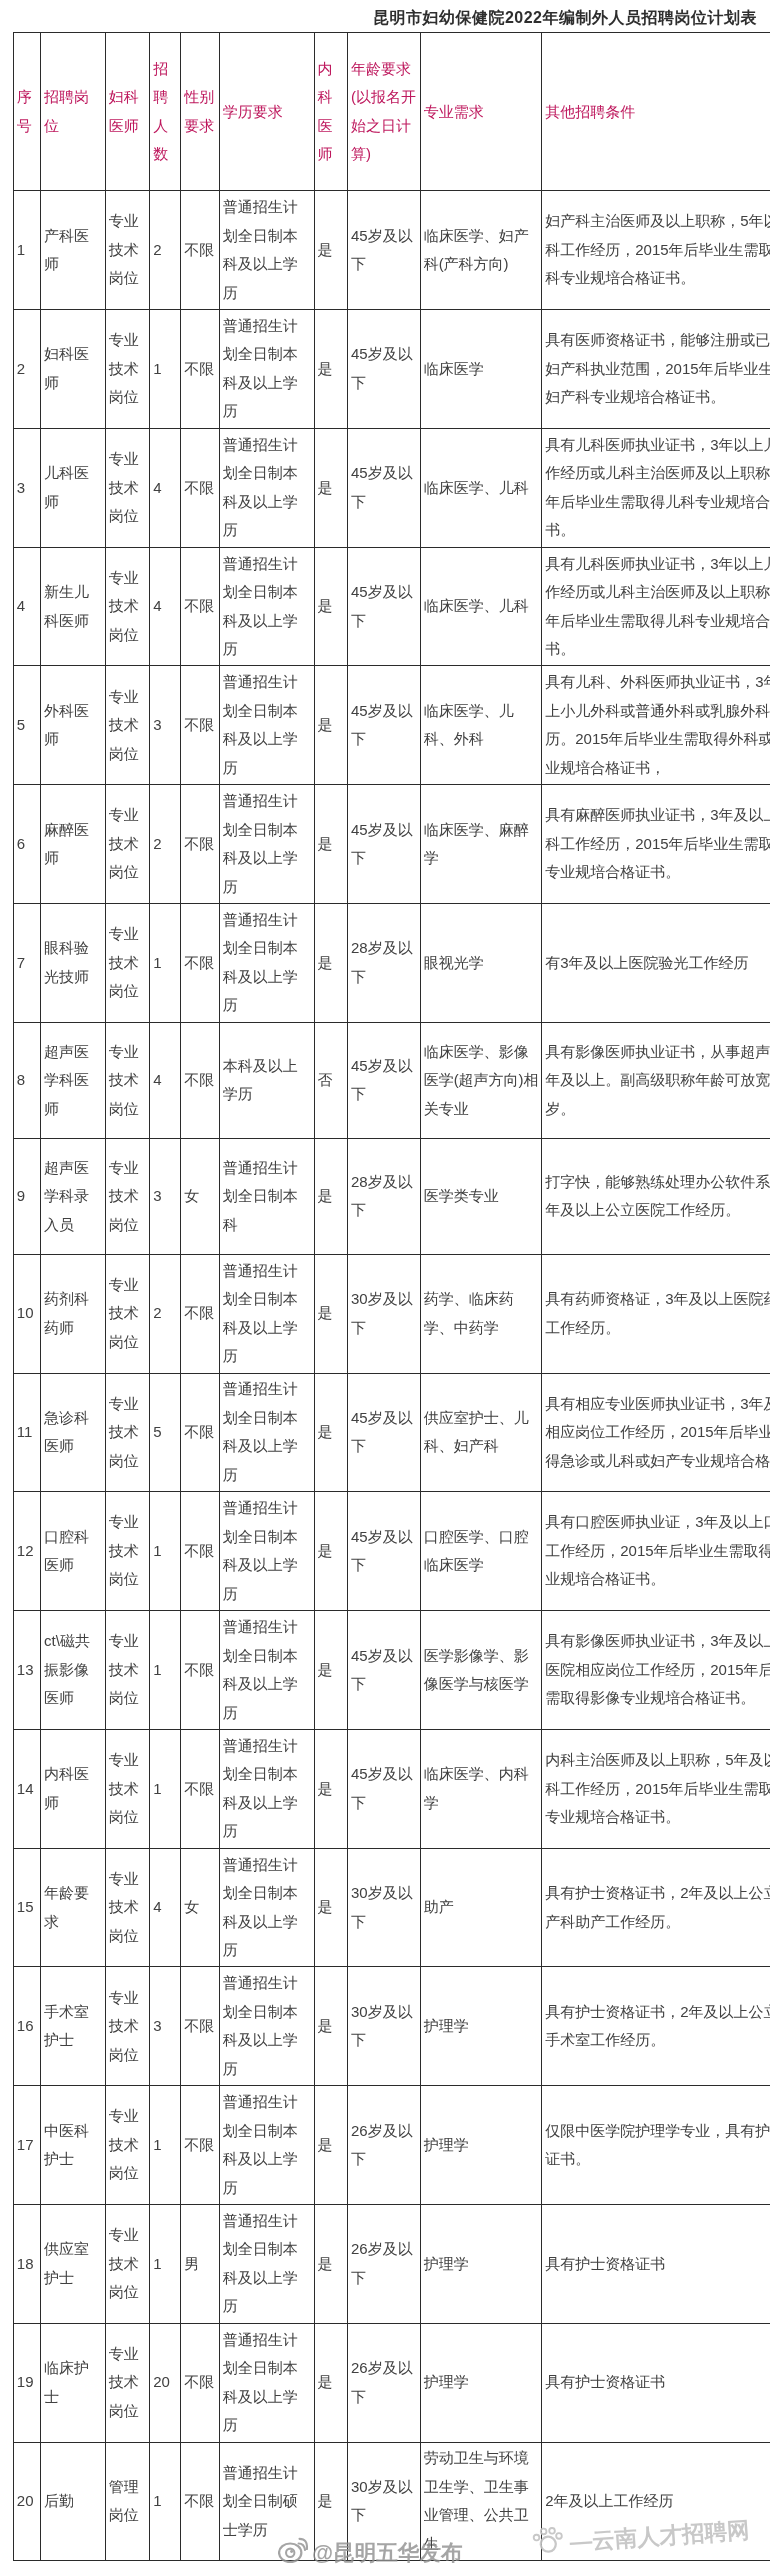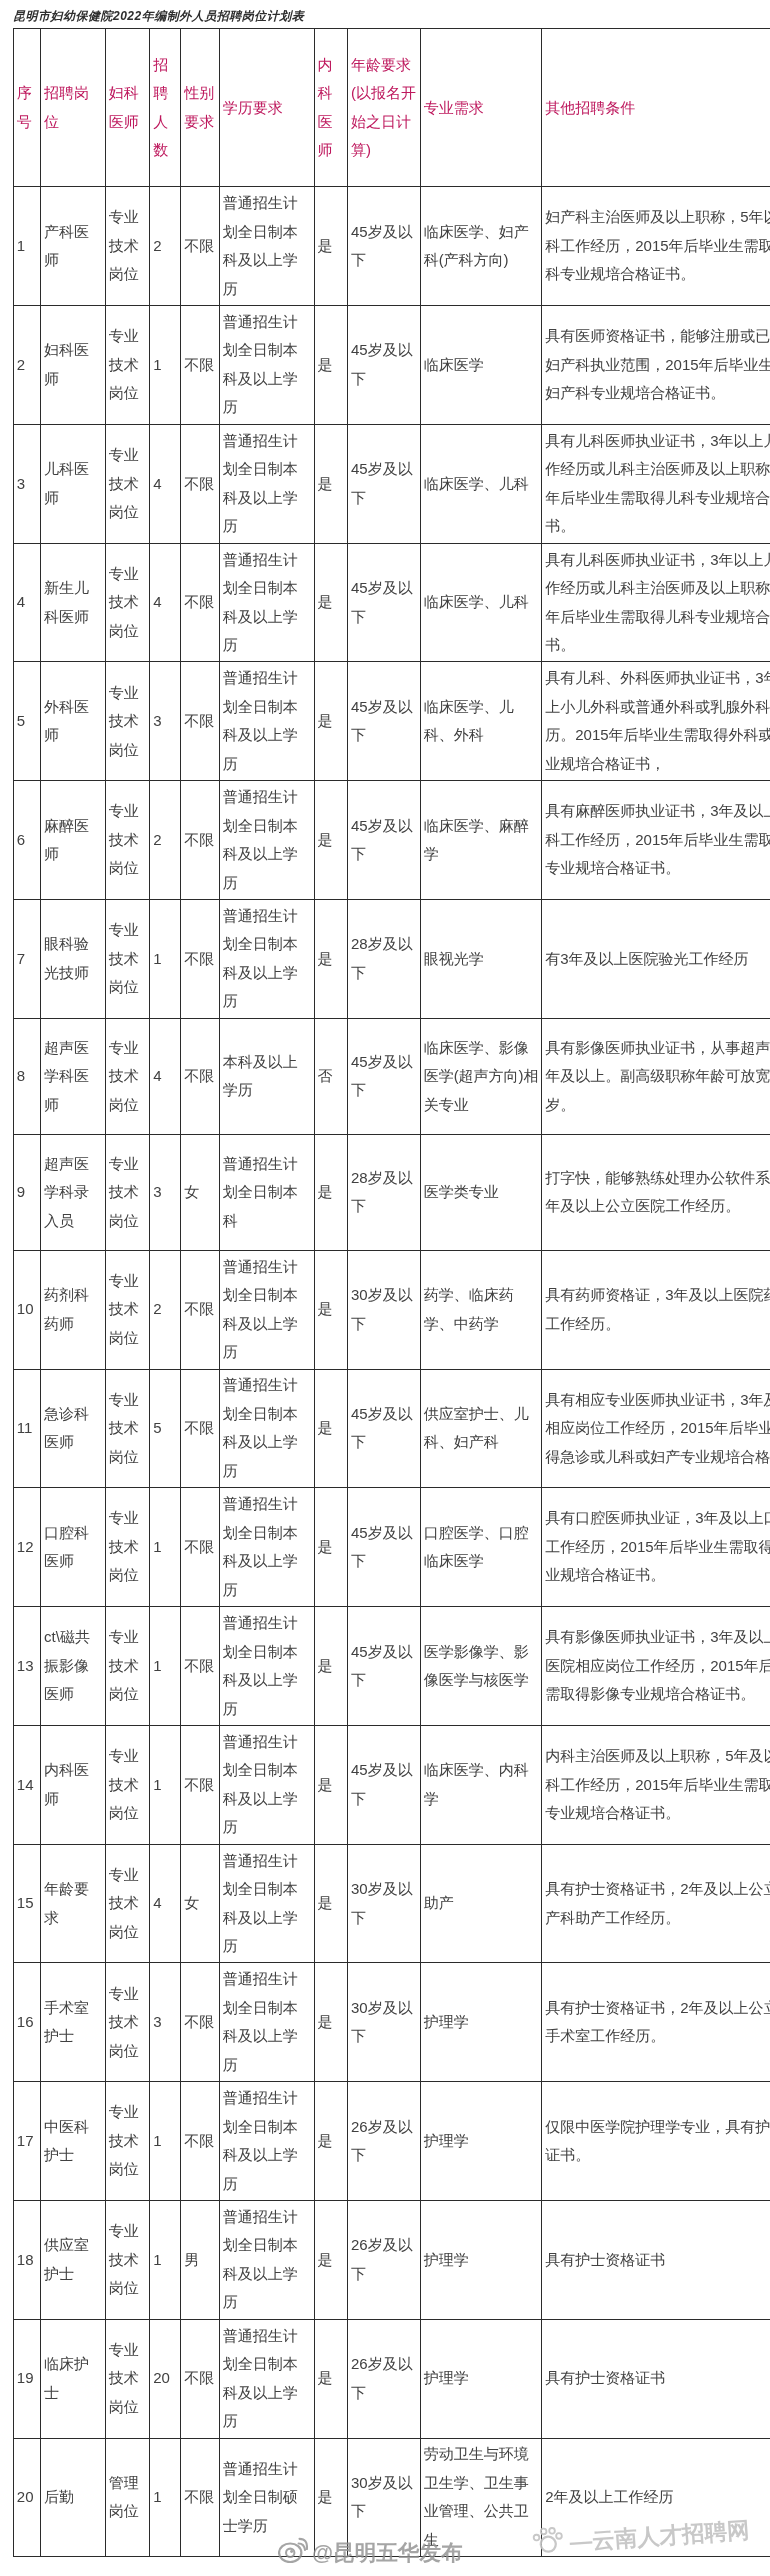--- a/index.html
+++ b/index.html
@@ -1,17 +1,17 @@
 <!DOCTYPE html>
 <html style="font-size:15px"><head>
 <meta charset="utf-8">
 <style>
   html,body{margin:0;padding:0;background:#fbfbfb;font-family:"Liberation Sans","DejaVu Sans",sans-serif;}
   .page{position:relative;width:770px;height:2576px;margin:0 auto;background:#ffffff;overflow:hidden;}
-  .page-title{width:744px;margin:7.5px 0 3.8px 13px;text-align:left;font-size:12px;font-weight:bold;color:#2e2e2e;letter-spacing:0.5px;font-style:italic;}
+  .page-title{width:744px;margin:7.5px 0 3.8px 13px;text-align:right;font-size:16px;font-weight:bold;color:#2e2e2e;letter-spacing:0.5px;}
   table.plan{table-layout:fixed;border-collapse:collapse;width:744px;margin-left:13px;}
   table.plan th,table.plan td{
     border:1.9px solid #2b2b2b;
     font-size:15px;color:#414141;font-weight:normal;
     text-align:left;vertical-align:middle;
     padding:1.9px 2.8px;line-height:1.9;
     word-break:break-all;overflow-wrap:anywhere;
   }
   table.plan th{color:#be185d;}
   tr.header-row{height:158px;}

